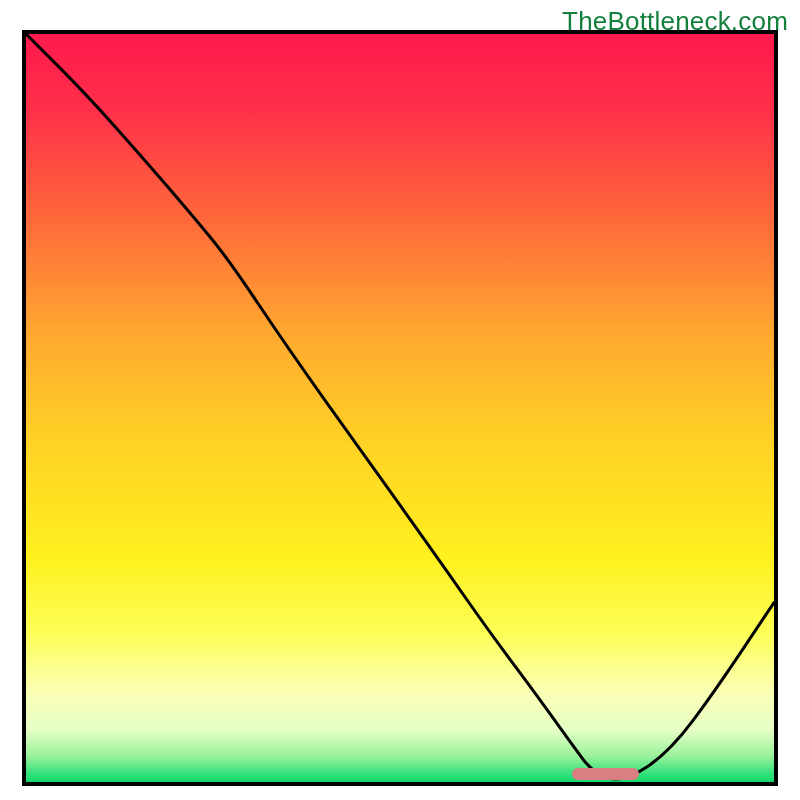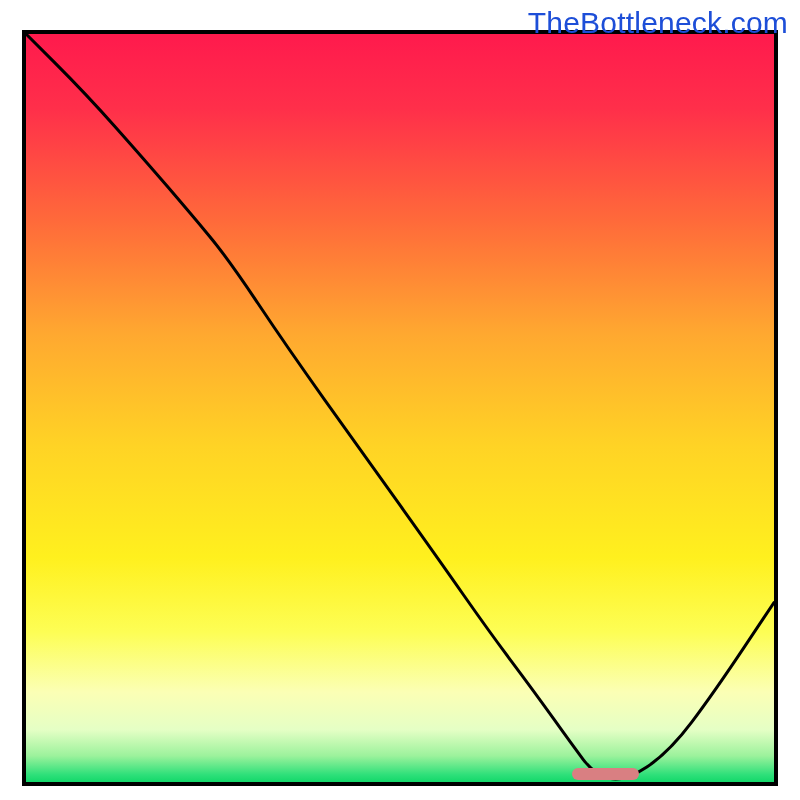--- a/index.html
+++ b/index.html
@@ -13,22 +13,22 @@
   }
   .stage {
     position: relative;
     width: 800px;
     height: 800px;
   }
   .watermark {
     position: absolute;
     top: 6px;
     right: 12px;
-    color: #1d4ed8;
-    font-size: 30px;
+    color: #15803d;
+    font-size: 26px;
     font-weight: 500;
     letter-spacing: 0.2px;
     z-index: 10;
   }
   .chart-frame {
     position: absolute;
     left: 22px;
     top: 30px;
     width: 756px;
     height: 756px;

